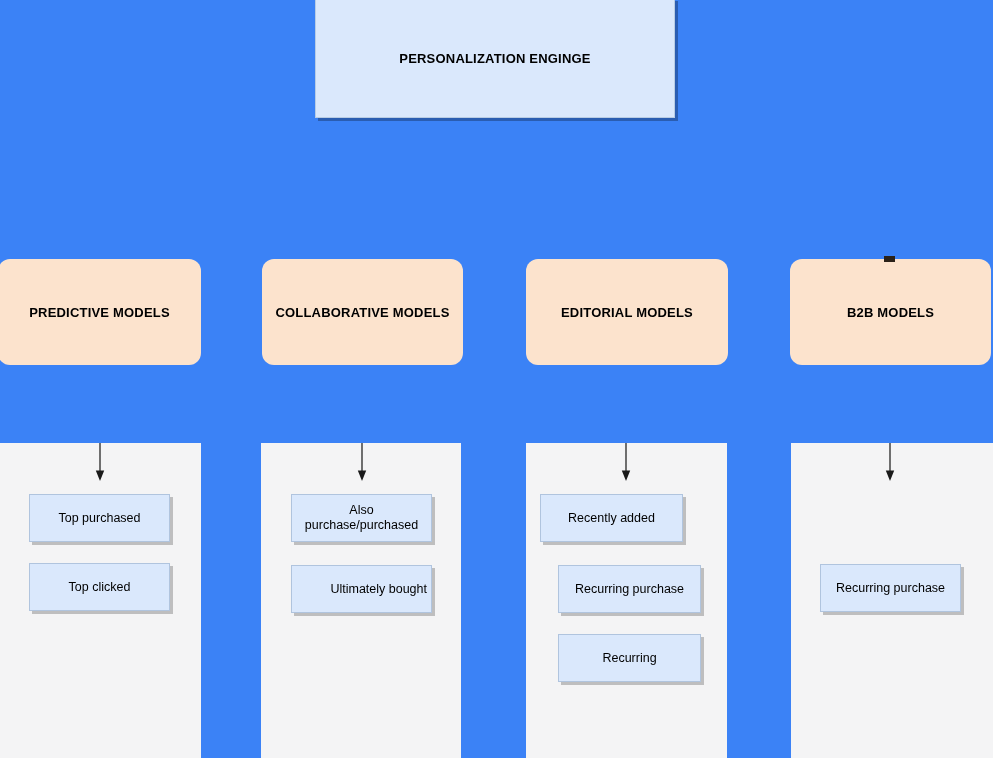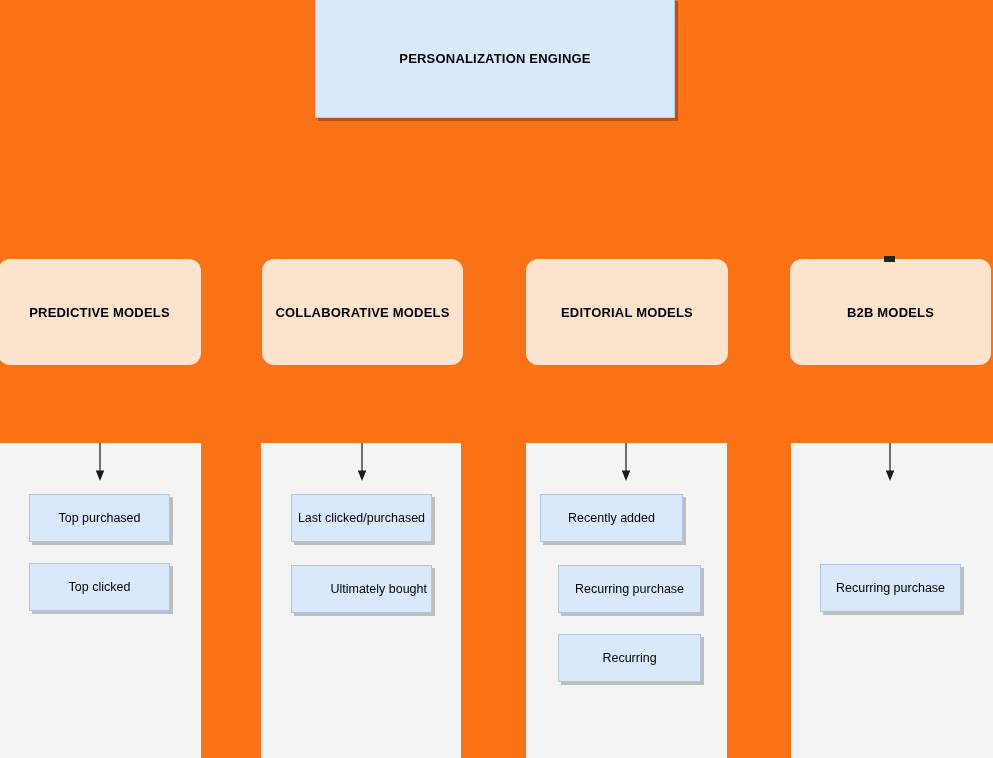--- a/index.html
+++ b/index.html
@@ -15,21 +15,21 @@
     font-family: "Liberation Sans", sans-serif;
     -webkit-font-smoothing: antialiased;
   }
 
   #canvas {
     position: absolute;
     left: 0;
     top: 0;
     width: 993px;
     height: 758px;
-    background: #f97316;
+    background: #3b82f6;
   }
 
   
   .engine-box {
     position: absolute;
     left: 315px;
     top: -2px;
     width: 360px;
     height: 120px;
     background: #dae8fc;
@@ -181,21 +181,21 @@
   </div>
 
   <div class="item-box" style="left:29px; top:494px; width:141px;">
     <span class="item-label">Top purchased</span>
   </div>
   <div class="item-box" style="left:29px; top:563px; width:141px;">
     <span class="item-label">Top clicked</span>
   </div>
 
   <div class="item-box" style="left:291px; top:494px; width:141px;">
-    <span class="item-label">Last clicked/purchased</span>
+    <span class="item-label">Also purchase/purchased</span>
   </div>
   <div class="item-box" style="left:291px; top:565px; width:141px;justify-content:flex-end;">
     <span class="item-label">Ultimately bought</span>
   </div>
 
   <div class="item-box" style="left:540px; top:494px; width:143px;">
     <span class="item-label">Recently added</span>
   </div>
   <div class="item-box" style="left:558px; top:565px; width:143px;">
     <span class="item-label">Recurring purchase</span>

